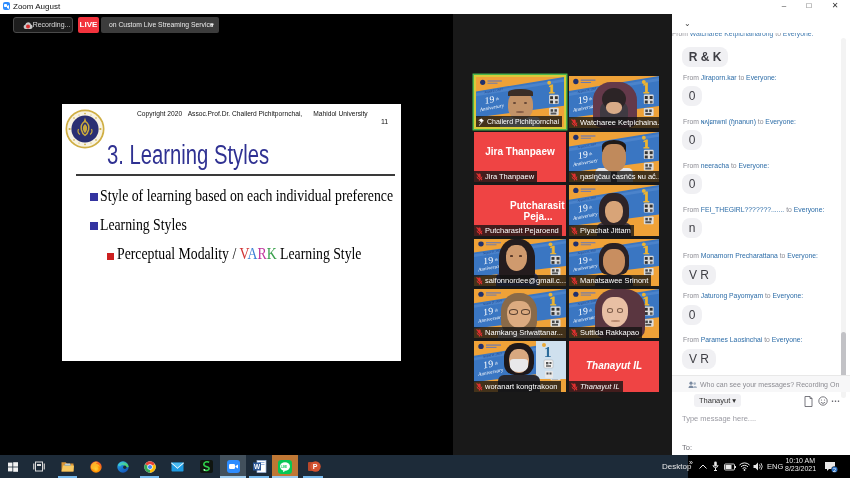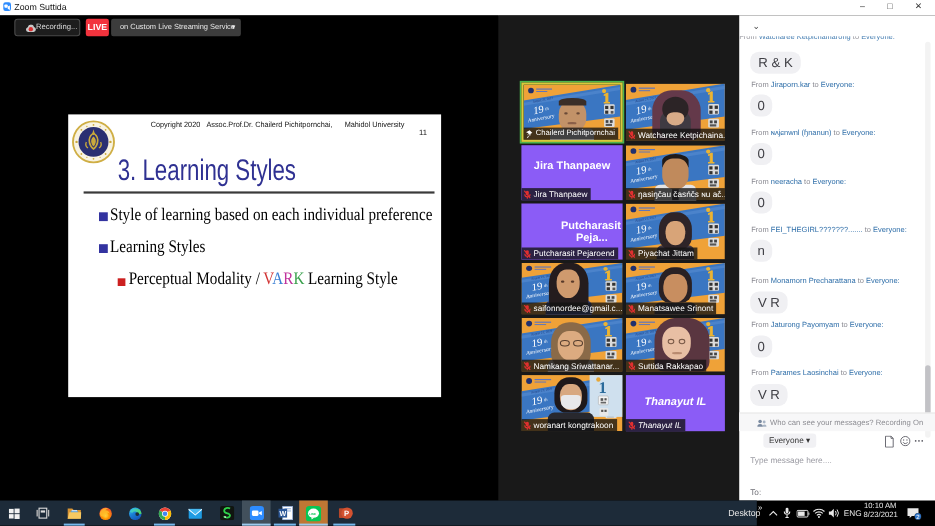--- a/index.html
+++ b/index.html
@@ -33,21 +33,21 @@
   #slide .b { position:absolute; font-family:"Liberation Serif", serif; font-size:16px; line-height:1; color:#000; white-space:nowrap; transform:scaleX(.86); transform-origin:0 0; }
   #slide .sq { position:absolute; width:8px; height:8px; background:#3333a0; }
   #slide .sqr { position:absolute; width:7px; height:7px; background:#cc2020; }
 
   
   .tile { position:absolute; overflow:hidden; background:#222; }
   .tile svg.bg { position:absolute; left:0; top:0; width:100%; height:100%; }
   .nlab { position:absolute; left:0px; bottom:0px; height:11px; background:rgba(18,18,18,0.78); color:#fff; font-size:7.5px; line-height:11px; padding:0 3px 0 2px; white-space:nowrap; display:flex; align-items:center; }
   .nlab svg { margin-right:2px; }
   .bigname { position:absolute; left:0; right:0; text-align:center; color:#fff; font-weight:bold; font-size:10px; }
-  .darktile { background:#8b5cf6; }
+  .darktile { background:#ef4444; }
 
   
   #chat { position:absolute; left:672px; top:14px; width:178px; height:441px; background:#fff; font-family:"Liberation Sans",sans-serif; }
   #chat .hdr { position:absolute; left:0; top:4px; width:100%; text-align:center; font-size:9px; font-weight:bold; color:#1b1b1b; }
   #chat .chev { position:absolute; left:12px; top:5px; font-size:8px; color:#444; }
   .fromln { position:absolute; left:11px; font-size:6.8px; color:#8a8a92; white-space:nowrap; }
   .fromln b { color:#2d6da8; font-weight:normal; }
   .bub { position:absolute; left:10px; background:#f0f0f3; border-radius:8px; color:#3f3f45; font-size:12px; height:20px; line-height:20px; text-align:center; }
   #scrtrack { position:absolute; right:4px; top:24px; width:5px; height:360px; background:#f3f3f3; border-radius:3px; }
   #scrthumb { position:absolute; right:4px; top:318px; width:5px; height:54px; background:#c2c2c6; border-radius:3px; }
@@ -60,21 +60,21 @@
   
   #taskbar { position:absolute; left:0; top:455px; width:688px; height:23px; background:#1d2b39; }
   .tbi { position:absolute; top:0; width:24px; height:23px; display:flex; align-items:center; justify-content:center; }
   .tray { position:absolute; color:#e8e8e8; font-size:8px; top:0; height:23px; display:flex; align-items:center; }
 </style>
 </head>
 <body>
 
 <div id="titlebar">
   <div class="zicon"></div>
-  <div class="ttl">Zoom Suttida</div>
+  <div class="ttl">Zoom August</div>
   <div class="wc" style="left:779px;">–</div>
   <div class="wc" style="left:804px;">□</div>
   <div class="wc" style="left:830px;">✕</div>
 </div>
 
 <div id="share"></div>
 <div id="vidcol"></div>
 
 <div id="recpill"><svg style="position:absolute;left:9px;top:4px;" width="10" height="8" viewBox="0 0 10 8">
       <path d="M2.5 7 a2.2 2.2 0 0 1 -0.3 -4.3 a3 3 0 0 1 5.8 -0.2 a2.3 2.3 0 0 1 -0.5 4.5 z" fill="#c8c8c8"></path>
@@ -304,21 +304,21 @@
   <div class="bigname" style="top:19px;">Thanayut IL</div>
   <div class="nlab"><svg width="7" height="8" viewBox="0 0 7 8">
         <use href="#micoff"></use>
       </svg>Thanayut IL</div>
 </div>
 
 <div id="chat">
   <div style="position:absolute;left:0;top:19px;width:170px;height:7px;overflow:hidden;">
     <div class="fromln" style="position:static;margin-top:-3.5px;opacity:.9;">From <b>Watcharee Ketpichainarong</b> to <b>Everyone:</b></div>
   </div>
-  <div class="bub" style="top:33px;width:46px;">R &amp; K</div>
+  <div class="bub" style="top:33px;width:46px;font-weight:bold;">R &amp; K</div>
   <div class="fromln" style="top:60px;">From <b>Jiraporn.kar</b> to <b>Everyone:</b></div>
   <div class="bub" style="top:72px;width:20px;">0</div>
   <div class="fromln" style="top:104px;">From <b>ɴʌjɕnwnl (ɧnanun)</b> to <b>Everyone:</b></div>
   <div class="bub" style="top:116px;width:20px;">0</div>
   <div class="fromln" style="top:148px;">From <b>neeracha</b> to <b>Everyone:</b></div>
   <div class="bub" style="top:160px;width:20px;">0</div>
   <div class="fromln" style="top:192px;">From <b>FEI_THEGIRL???????.......</b> to <b>Everyone:</b></div>
   <div class="bub" style="top:204px;width:20px;">n</div>
   <div class="fromln" style="top:238px;">From <b>Monamorn Precharattana</b> to <b>Everyone:</b></div>
   <div class="bub" style="top:251px;width:34px;">V R</div>
@@ -328,21 +328,21 @@
   <div class="bub" style="top:335px;width:34px;">V R</div>
   <div id="scrtrack"></div>
   <div id="scrthumb"></div>
   <div id="whobar"><svg style="position:absolute;left:16px;top:5px;" width="9" height="8" viewBox="0 0 9 8">
         <circle cx="3" cy="2.2" r="1.6" fill="#7a8aa0"></circle>
         <path d="M0.5 7 a2.5 2.5 0 0 1 5 0 z" fill="#7a8aa0"></path>
         <circle cx="6.7" cy="2.6" r="1.3" fill="#a8b4c4"></circle>
         <path d="M5 7 a2 2 0 0 1 4 0 z" fill="#a8b4c4"></path>
       </svg><span style="margin-left:28px;">Who can see your messages? Recording On</span></div>
   <div id="torow">To:</div>
-  <div id="evbtn">Everyone ▾</div>
+  <div id="evbtn">Thanayut ▾</div>
   <div class="cicon" style="left:132px;"><svg width="9" height="11" viewBox="0 0 9 11">
         <path d="M1 0.5 h5 l2 2 v8 h-7 z" fill="none" stroke="#6a6a72" stroke-width="0.9"></path>
         <path d="M6 0.5 v2 h2" fill="none" stroke="#6a6a72" stroke-width="0.9"></path>
       </svg></div>
   <div class="cicon" style="left:146px;"><svg width="10" height="10" viewBox="0 0 10 10">
         <circle cx="5" cy="5" r="4.2" fill="none" stroke="#6a6a72" stroke-width="0.9"></circle>
         <circle cx="3.5" cy="4" r="0.6" fill="#6a6a72"></circle>
         <circle cx="6.5" cy="4" r="0.6" fill="#6a6a72"></circle>
         <path d="M3 6 a2.2 2.2 0 0 0 4 0" fill="none" stroke="#6a6a72" stroke-width="0.9"></path>
       </svg></div>

